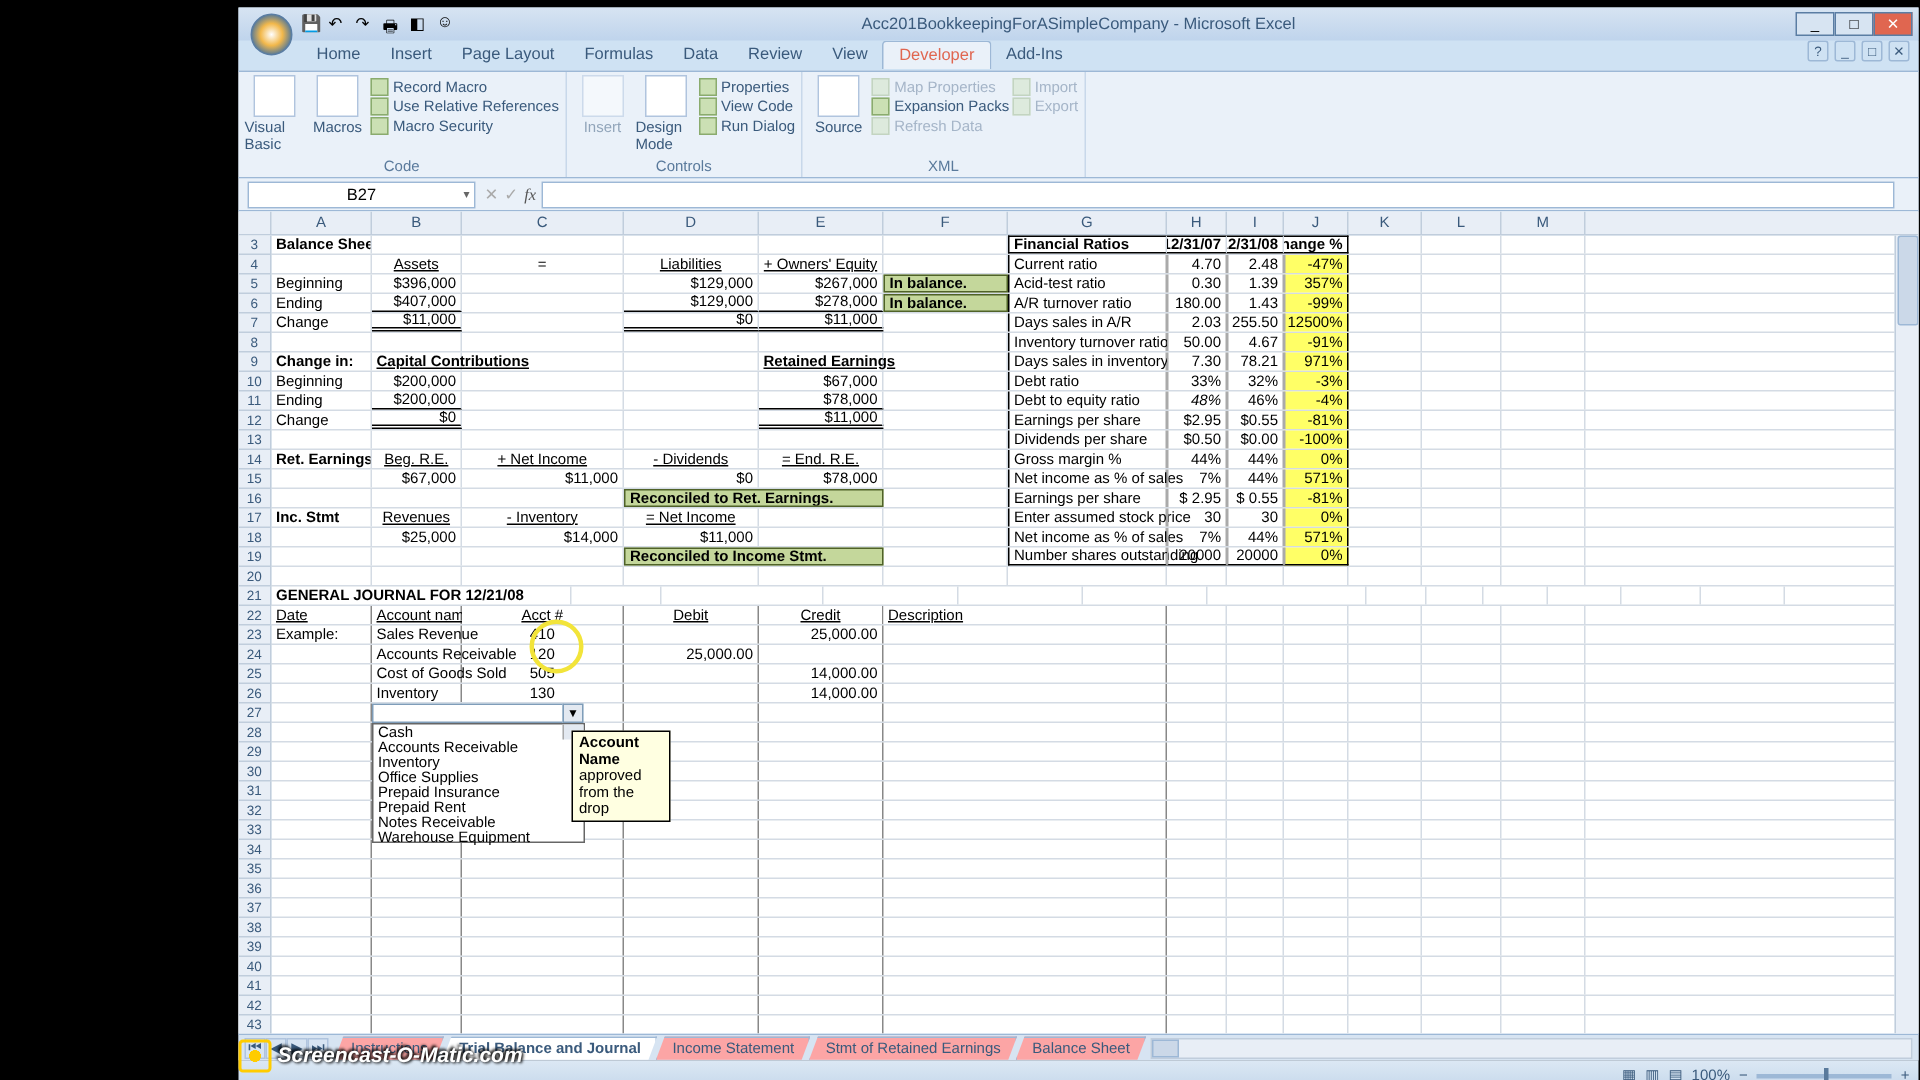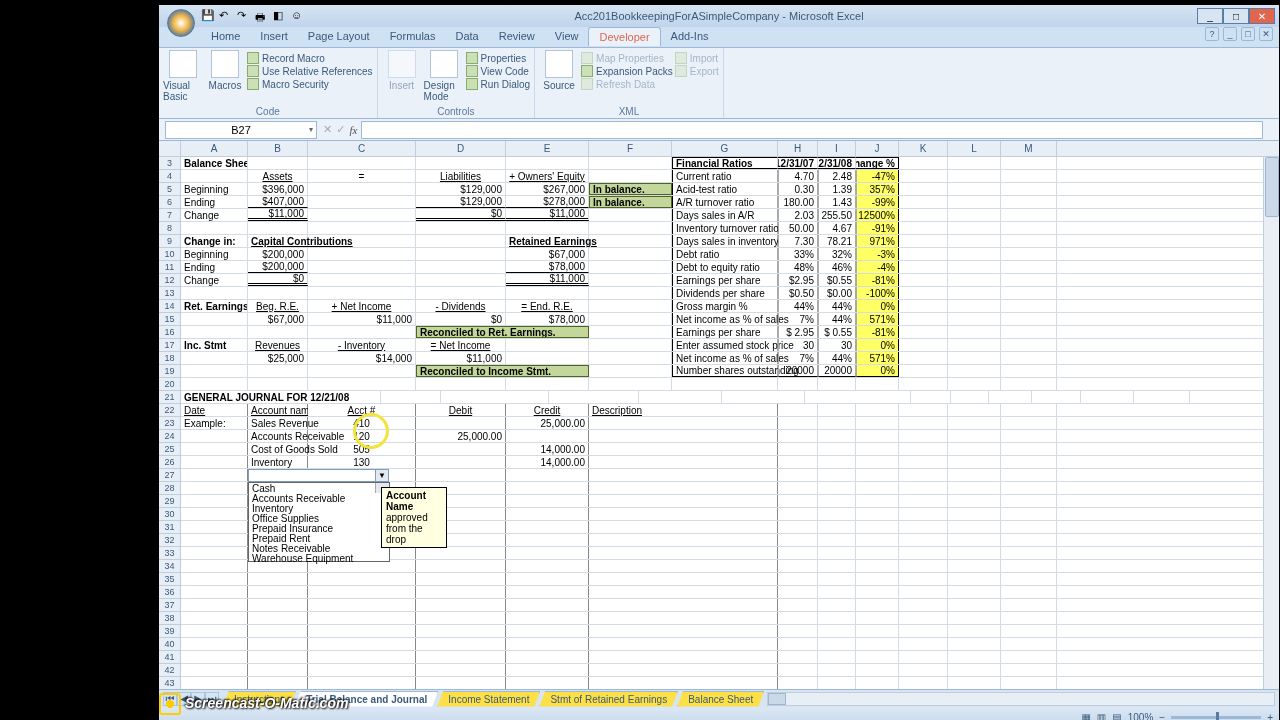--- a/index.html
+++ b/index.html
@@ -57,21 +57,21 @@
 .greenbox{ background:#c4d79b; border:1px solid #4f6228 !important;}
 .yellow{ background:#ffff66;} .bb{border-bottom:1px solid #000;} .dbb{border-bottom:3px double #000;}
 .thdr{ background:#fff; text-decoration:underline;}
 .vscroll{ position:absolute; right:0; top:16px; width:16px; bottom:0; background:#e8eef6; border-left:1px solid #c0cddc;}
 .vscroll .thumb{ position:absolute; top:0; width:14px; left:1px; height:60px; background:#cbd8e8; border:1px solid #9db8d6; border-radius:2px;}
 
 
 .sheettabs{ height:18px; background:#d7e4f2; display:flex; align-items:center; font-size:10px; border-top:1px solid #9db8d6;}
 .sheettabs .nav{ display:flex; gap:0; margin:0 4px;}
 .sheettabs .nav span{ width:14px; height:14px; display:flex; align-items:center; justify-content:center; color:#3a5a7c; border:1px solid #b0c4de;}
-.sheet{ padding:2px 10px; background:#fde047; border:1px solid #9db8d6; border-bottom:none; margin-right:-1px; color:#3a5a7c; clip-path: polygon(6px 0, 100% 0, calc(100% - 6px) 100%, 0 100%);}
+.sheet{ padding:2px 10px; background:#fca5a5; border:1px solid #9db8d6; border-bottom:none; margin-right:-1px; color:#3a5a7c; clip-path: polygon(6px 0, 100% 0, calc(100% - 6px) 100%, 0 100%);}
 .sheet.active{ background:#fff; font-weight:bold;}
 .hscroll{ flex:1; height:14px; background:#e8eef6; border:1px solid #c0cddc; margin-left:4px; margin-right:4px; position:relative;}
 .hscroll .thumb{position:absolute; left:0; width:18px; top:0; bottom:0; background:#cbd8e8; border:1px solid #9db8d6;}
 
 
 .status{ height:20px; background:linear-gradient(#dce8f4,#c4d7ea); display:flex; align-items:center; font-size:10px; color:#3a5a7c; padding:0 6px;}
 .status .zoom{ margin-left:auto; display:flex; align-items:center; gap:6px;}
 .slider{ width:90px; height:3px; background:#9db8d6; position:relative;}
 .slider::before{content:''; position:absolute; left:50%; top:-4px; width:3px; height:11px; background:#5a7a9c;}
 
@@ -415,21 +415,21 @@
           <div class="cM"></div>
         </div>
         <div class="row">
           <div class="cA">Ending</div>
           <div class="cB r bb">$200,000</div>
           <div class="cC"></div>
           <div class="cD"></div>
           <div class="cE r bb">$78,000</div>
           <div class="cF"></div>
           <div class="cG" style="overflow: visible; border-left: 1px solid rgb(0, 0, 0); border-right: 1px solid rgb(170, 170, 170);">Debt to equity ratio</div>
-          <div class="cH r" style="border-left: 1px solid rgb(170, 170, 170); border-right: 1px solid rgb(170, 170, 170);">48%</div>
+          <div class="cH r" style="border-left: 1px solid rgb(170, 170, 170); border-right: 1px solid rgb(170, 170, 170); font-style: italic;">48%</div>
           <div class="cI r" style="border-left: 1px solid rgb(170, 170, 170); border-right: 1px solid rgb(170, 170, 170);">46%</div>
           <div class="cJ r yellow" style="border-left: 1px solid rgb(170, 170, 170); border-right: 1px solid rgb(0, 0, 0);">-4%</div>
           <div class="cK"></div>
           <div class="cL"></div>
           <div class="cM"></div>
         </div>
         <div class="row">
           <div class="cA">Change</div>
           <div class="cB r dbb">$0</div>
           <div class="cC"></div>

